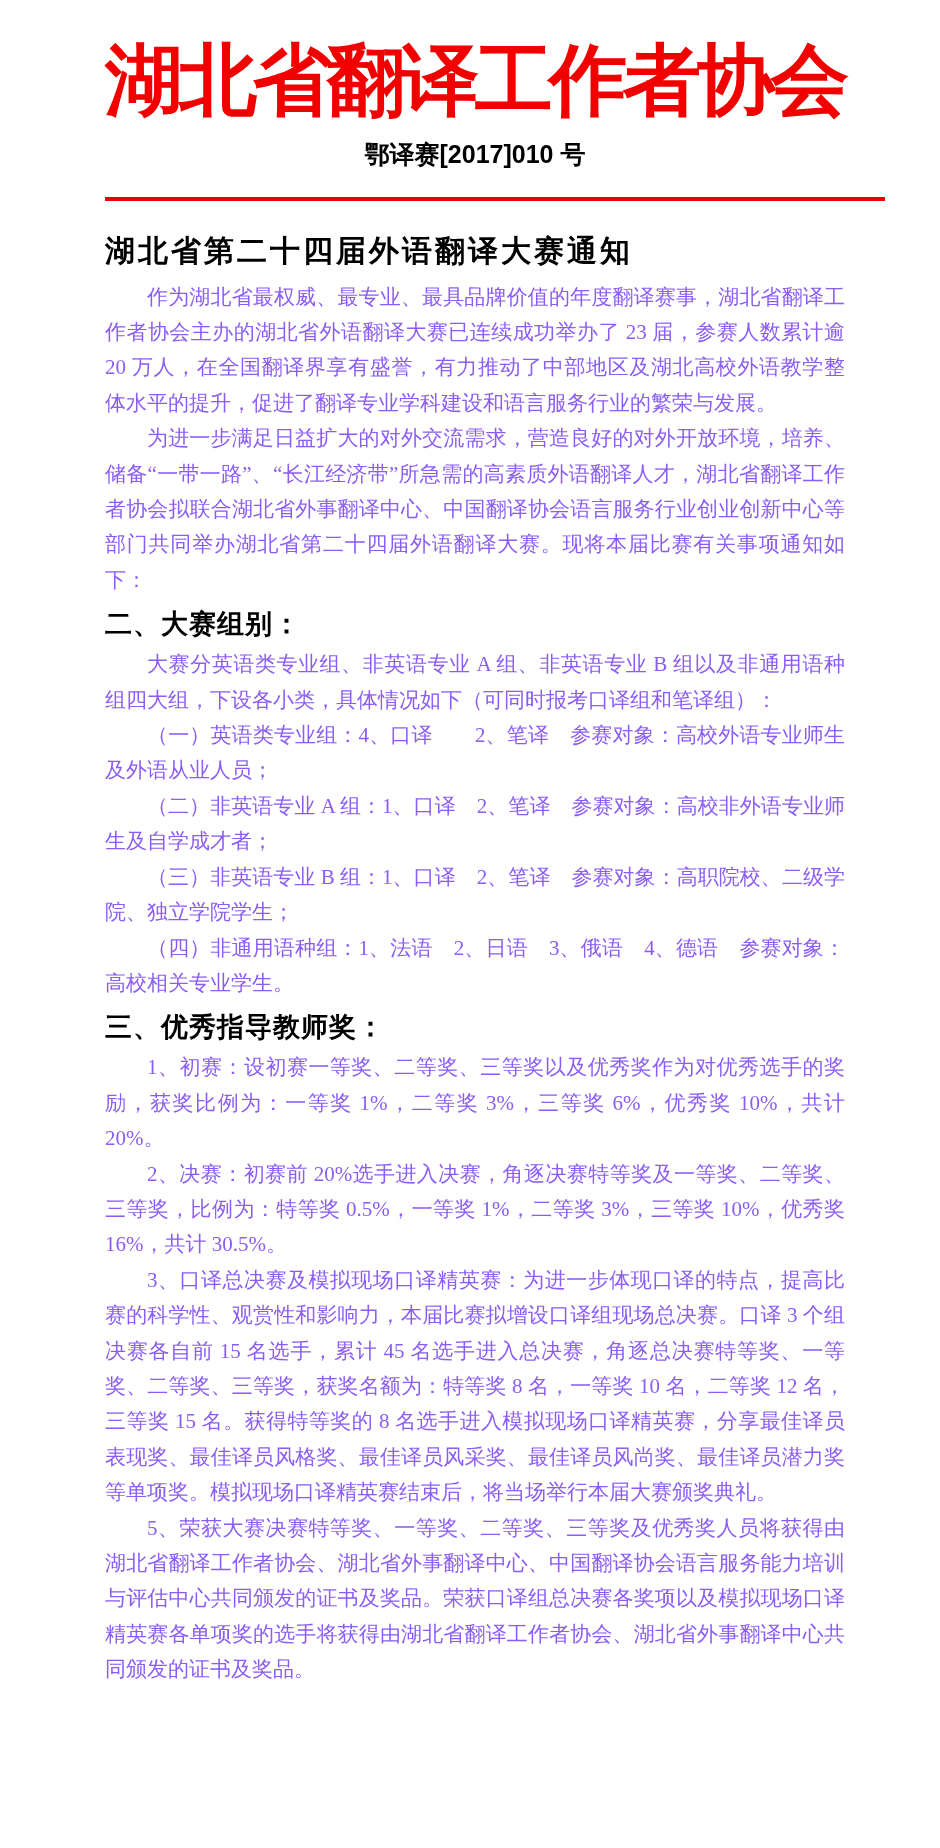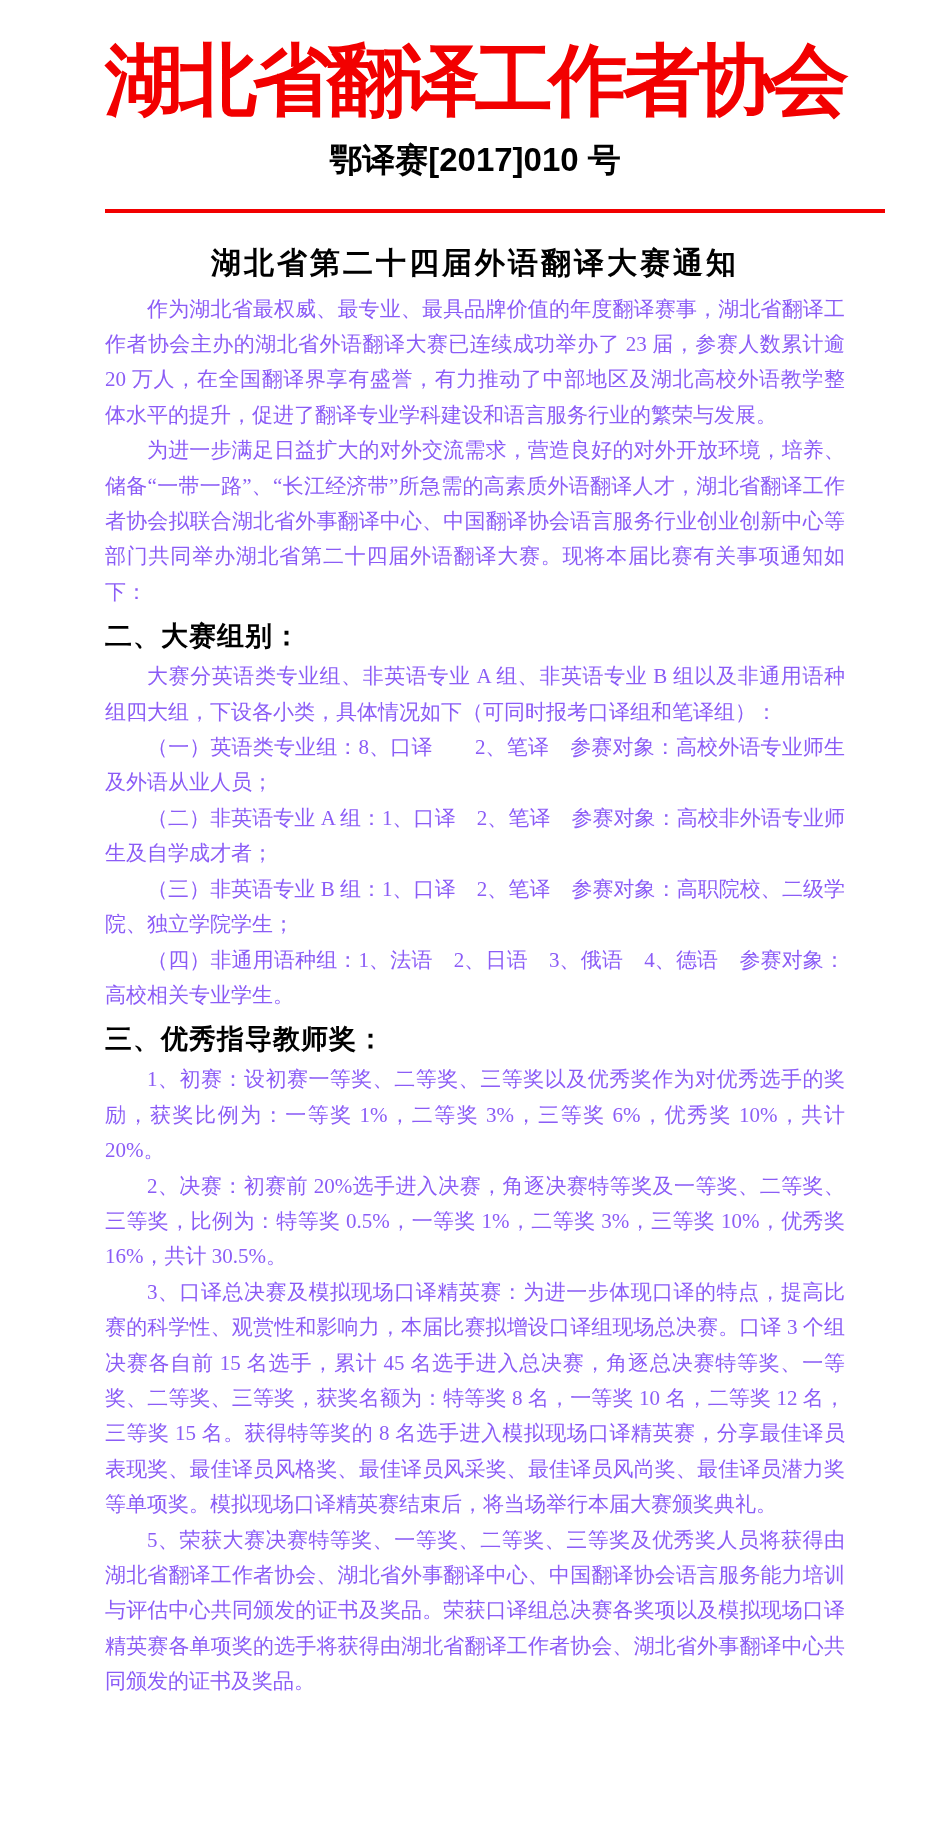--- a/index.html
+++ b/index.html
@@ -24,31 +24,30 @@
     line-height: 1.2;
     letter-spacing: -4px;
     color: #f20000;
     white-space: nowrap;
   }
   .doc-number {
     margin-top: 10px;
     text-align: center;
     font-family: "Liberation Sans", "DejaVu Sans", sans-serif;
     font-weight: bold;
-    font-size: 33px;
+    font-size: 25px;
     color: #000;
   }
   .red-rule {
     height: 4px;
     background: #f20000;
     margin: 26px -40px 0 0; 
   }
   .notice-title {
     margin: 30px 0 8px 0;
-    text-align: center;
     font-family: "Liberation Serif", "DejaVu Serif", serif;
     font-weight: bold;
     font-size: 30px;
     letter-spacing: 3px;
     color: #000;
   }
   p.body {
     margin: 0;
     font-family: "Liberation Serif", "DejaVu Serif", serif;
     font-size: 21px;
@@ -83,21 +82,21 @@
 
     <h2 class="notice-title">湖北省第二十四届外语翻译大赛通知</h2>
 
     <p class="body mt-sm">作为湖北省最权威、最专业、最具品牌价值的年度翻译赛事，湖北省翻译工作者协会主办的湖北省外语翻译大赛已连续成功举办了 23 届，参赛人数累计逾 20 万人，在全国翻译界享有盛誉，有力推动了中部地区及湖北高校外语教学整体水平的提升，促进了翻译专业学科建设和语言服务行业的繁荣与发展。</p>
     <p class="body">为进一步满足日益扩大的对外交流需求，营造良好的对外开放环境，培养、储备“一带一路”、“长江经济带”所急需的高素质外语翻译人才，湖北省翻译工作者协会拟联合湖北省外事翻译中心、中国翻译协会语言服务行业创业创新中心等部门共同举办湖北省第二十四届外语翻译大赛。现将本届比赛有关事项通知如下：</p>
 
 
     <section>
       <h3 class="sec-heading mt-lg">二、大赛组别：</h3>
       <p class="body">大赛分英语类专业组、非英语专业 A 组、非英语专业 B 组以及非通用语种组四大组，下设各小类，具体情况如下（可同时报考口译组和笔译组）：</p>
-      <p class="body">（一）英语类专业组：8、口译　　2、笔译　参赛对象：高校外语专业师生及外语从业人员；</p>
+      <p class="body">（一）英语类专业组：4、口译　　2、笔译　参赛对象：高校外语专业师生及外语从业人员；</p>
       <p class="body">（二）非英语专业 A 组：1、口译　2、笔译　参赛对象：高校非外语专业师生及自学成才者；</p>
       <p class="body">（三）非英语专业 B 组：1、口译　2、笔译　参赛对象：高职院校、二级学院、独立学院学生；</p>
       <p class="body">（四）非通用语种组：1、法语　2、日语　3、俄语　4、德语　参赛对象：高校相关专业学生。</p>
     </section>
 
     <section>
       <h3 class="sec-heading mt-lg">三、优秀指导教师奖：</h3>
 
       <p class="body"><span>1、</span><b>初赛：</b><span>设初赛一等奖、二等奖、三等奖以及优秀奖作为对优秀选手的奖励，获奖比例为：一等奖 1%，二等奖 3%，三等奖 6%，优秀奖 10%，共计 20%。</span></p>
 

